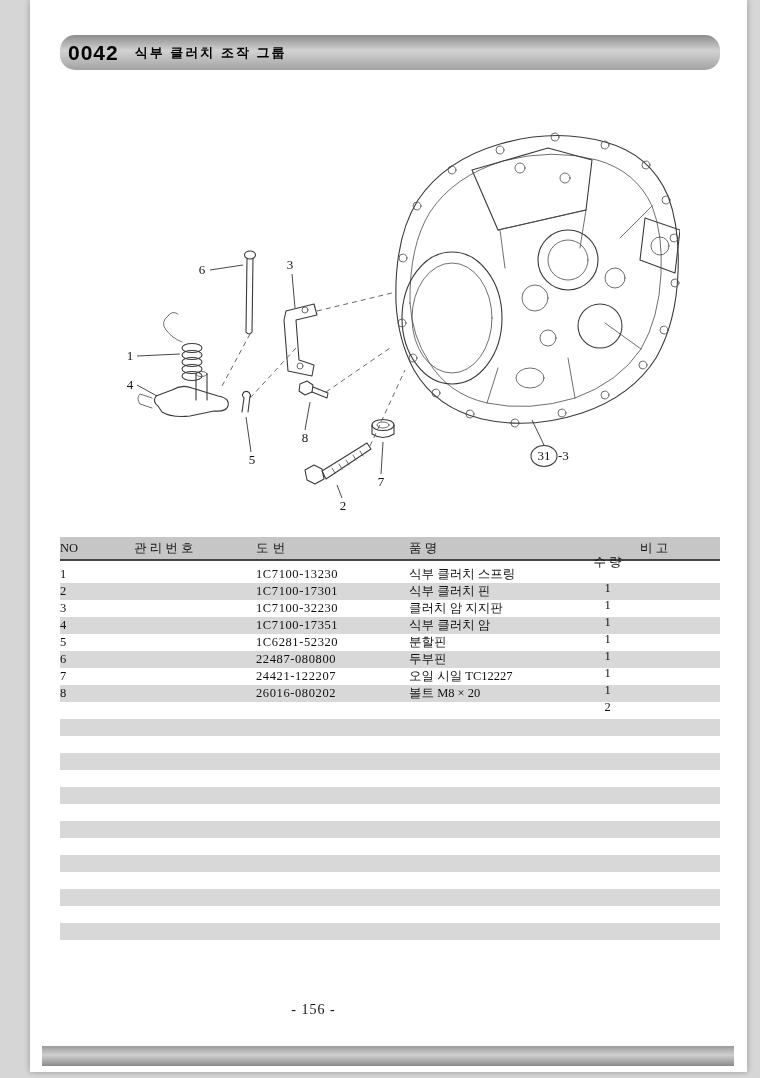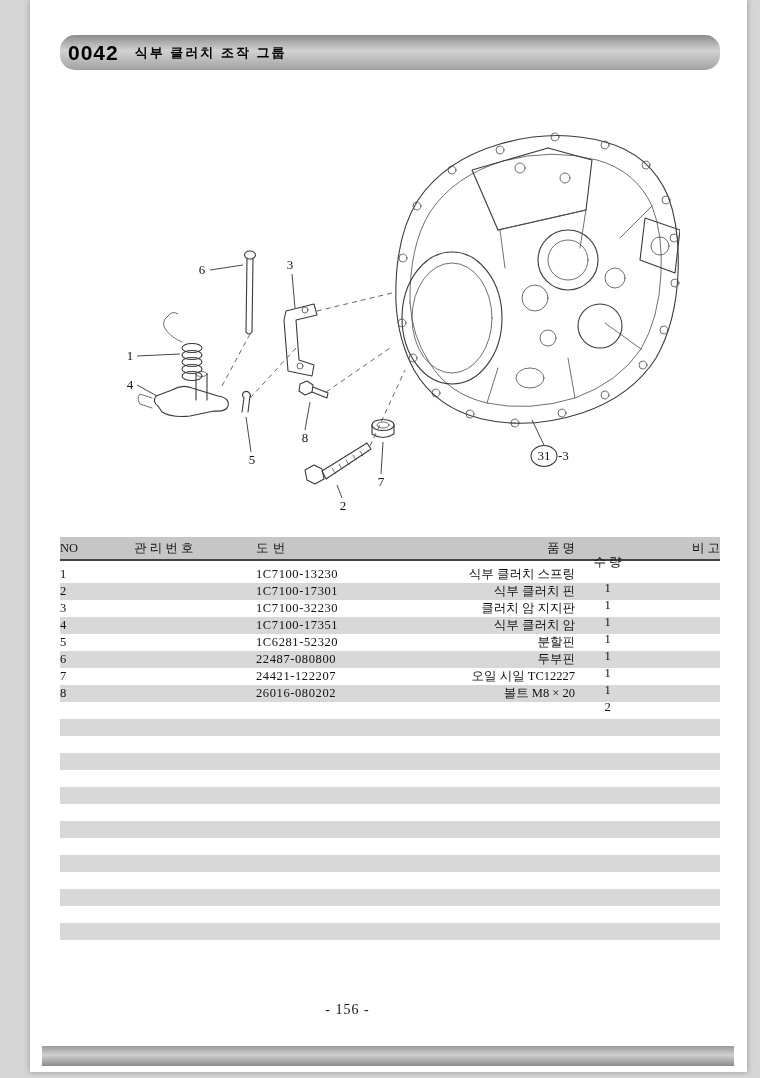--- a/index.html
+++ b/index.html
@@ -42,27 +42,27 @@
     background:var(--header_band,#c6c6c6);
     border-bottom:2px solid #444; white-space:pre;
   }
   .tbody { padding-top:5px; }
   .trow { display:flex; align-items:center; height:17px; }
   .trow.striped { background:var(--stripe,#d8d8d8); }
   .c { box-sizing:border-box; overflow:hidden; white-space:nowrap; }
   .c.no   { width:60px;  }
   .c.mgmt { width:130px; padding-left:14px; }
   .c.part { width:155px; padding-left:6px; letter-spacing:0.6px; }
-  .c.name { width:170px; padding-left:4px;text-align:right; }
+  .c.name { width:170px; padding-left:4px; }
   .c.qty  { width:65px;  text-align:center;margin-top:28px; }
-  .c.note { width:80px;  text-align:right; }
+  .c.note { width:80px;  text-align:left; }
   
   .pageno {
     position:absolute; top:1002px; left:0; width:567px;
-    text-align:center; font-size:14px; letter-spacing:1px;margin-left:34px;
+    text-align:center; font-size:14px; letter-spacing:1px;
   }
   .footer-bar {
     position:absolute; left:12px; top:1046px; width:692px; height:20px;
     background:linear-gradient(180deg, #9a9a9a 0%, #cfcfcf 45%, #8a8a8a 100%);
   }
 </style>
 </head>
 <body>
 
 <div class="page">

